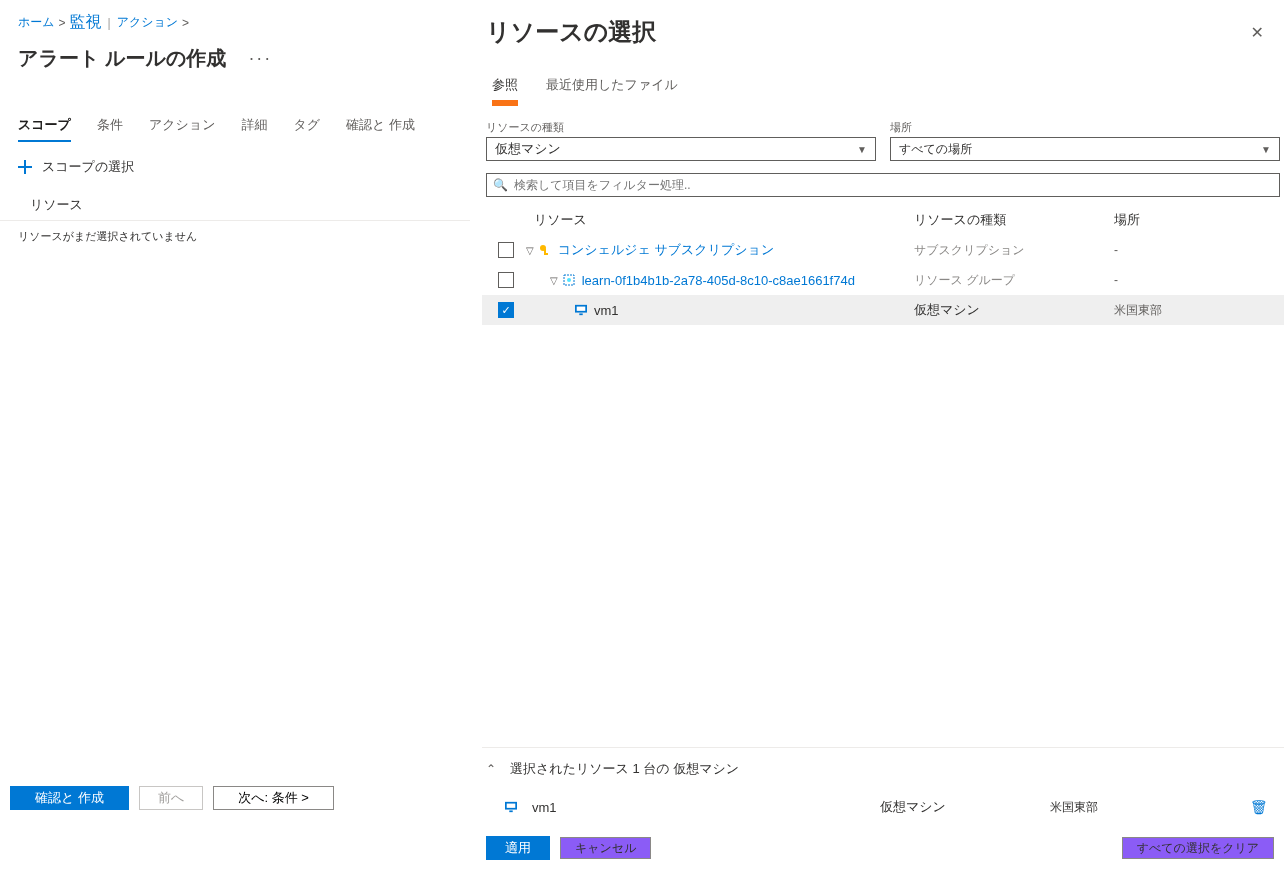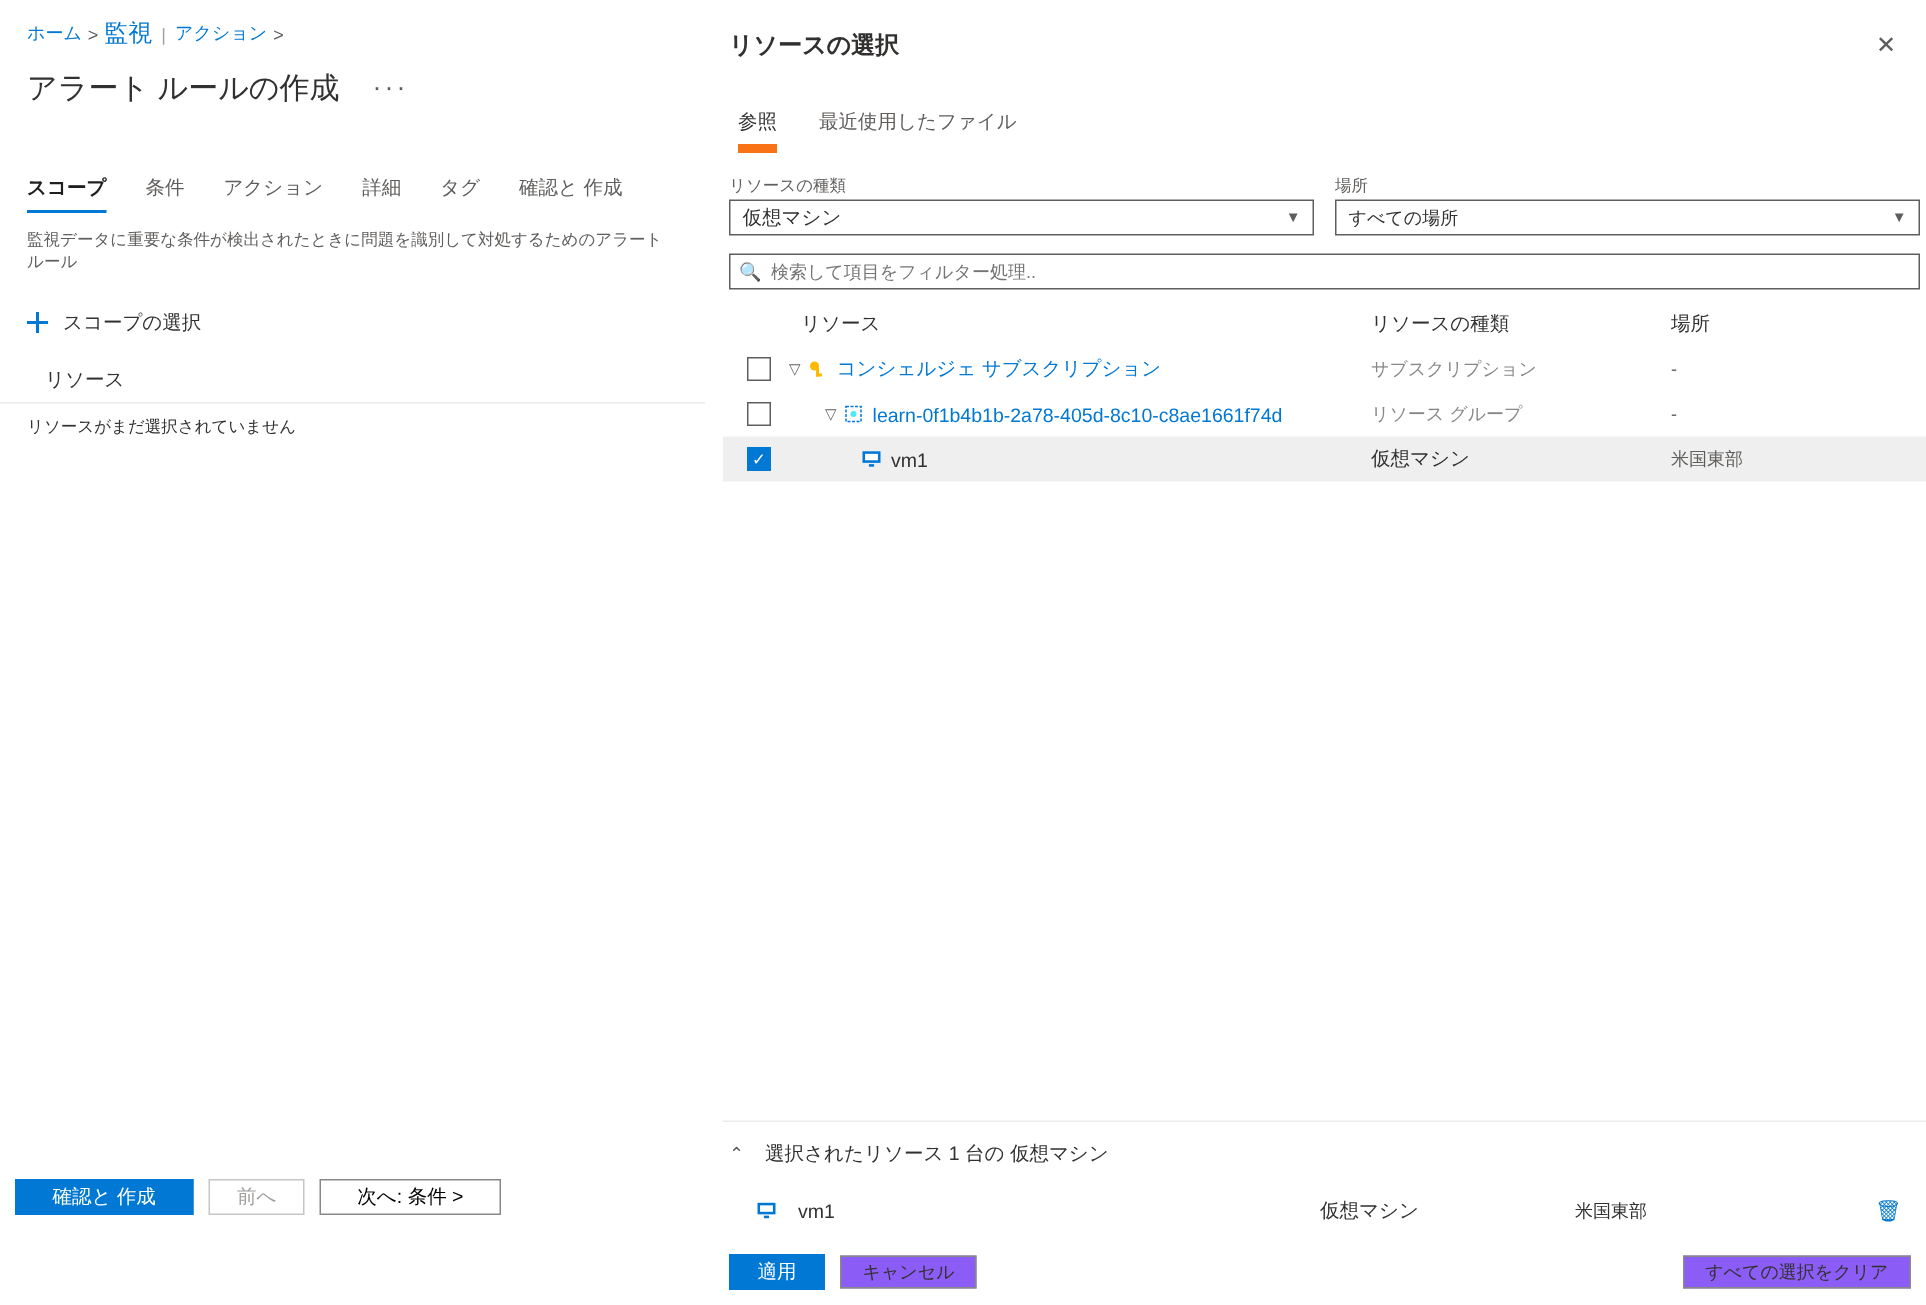--- a/index.html
+++ b/index.html
@@ -33,21 +33,21 @@
 .breadcrumb .divider { color: #a19f9d; margin: 0 6px; }
 .breadcrumb .current { font-size: 16px; }
 
 .page-title-row {
   display: flex;
   align-items: center;
   padding: 8px 18px 14px;
 }
 .page-title {
   font-size: 20px;
-  font-weight: 400;
+  font-weight: 700;
   color: #323130;
 }
 .more-btn {
   margin-left: 22px;
   font-size: 18px;
   color: #605e5c;
   cursor: pointer;
   letter-spacing: 2px;
 }
 
@@ -138,21 +138,21 @@
   display: flex;
   flex-direction: column;
 }
 .panel-header {
   display: flex;
   justify-content: space-between;
   align-items: center;
   padding: 16px 14px 6px 4px;
 }
 .panel-title {
-  font-size: 16px;
+  font-size: 24px;
   font-weight: 600;
 }
 .close-x {
   font-size: 16px;
   color: #605e5c;
   cursor: pointer;
   padding: 4px 6px;
 }
 
 .panel-tabs {
@@ -314,21 +314,20 @@
 
   <div class="tabs">
     <div class="tab active">スコープ</div>
     <div class="tab">条件</div>
     <div class="tab">アクション</div>
     <div class="tab">詳細</div>
     <div class="tab">タグ</div>
     <div class="tab">確認と 作成</div>
   </div>
 
-  <div class="tab-desc">監視データに重要な条件が検出されたときに問題を識別して対処するためのアラート ルール</div>
 
   <div class="select-scope-row">
     <span class="plus-icon"></span>
     <span>スコープの選択</span>
   </div>
 
   <div class="resource-header">リソース</div>
   <div class="no-resource">リソースがまだ選択されていません</div>
 
   <div class="footer-left">

